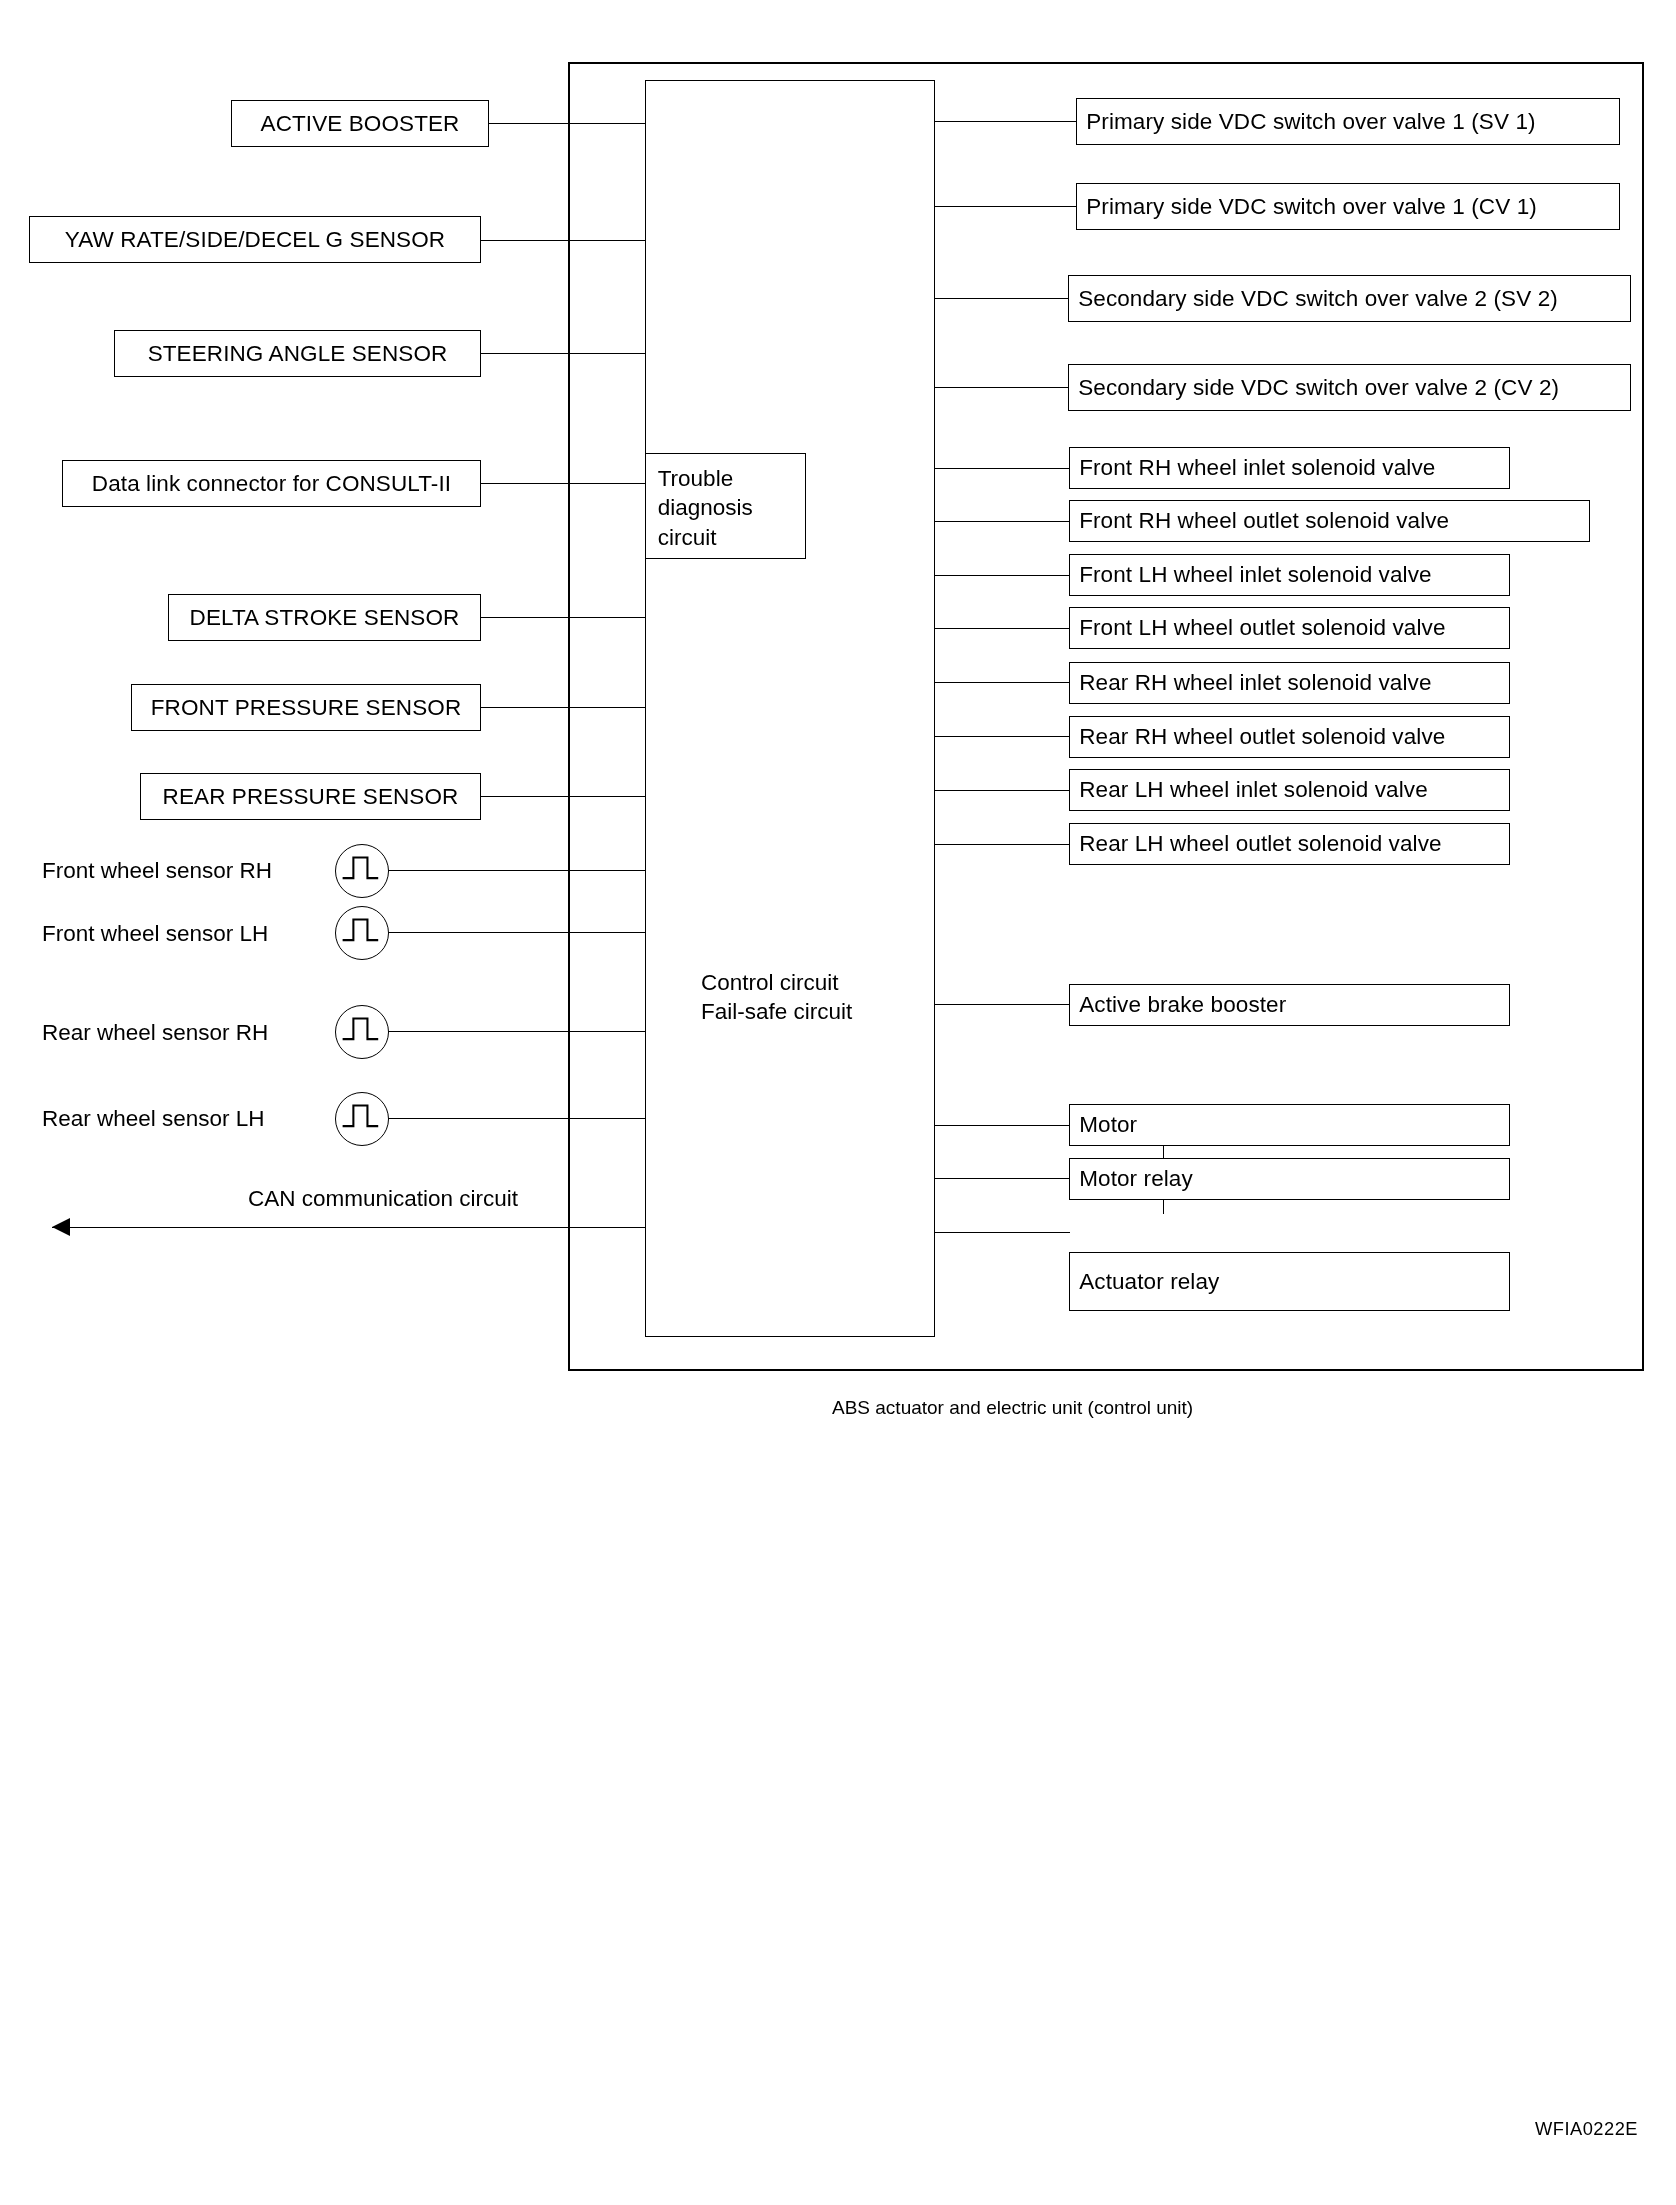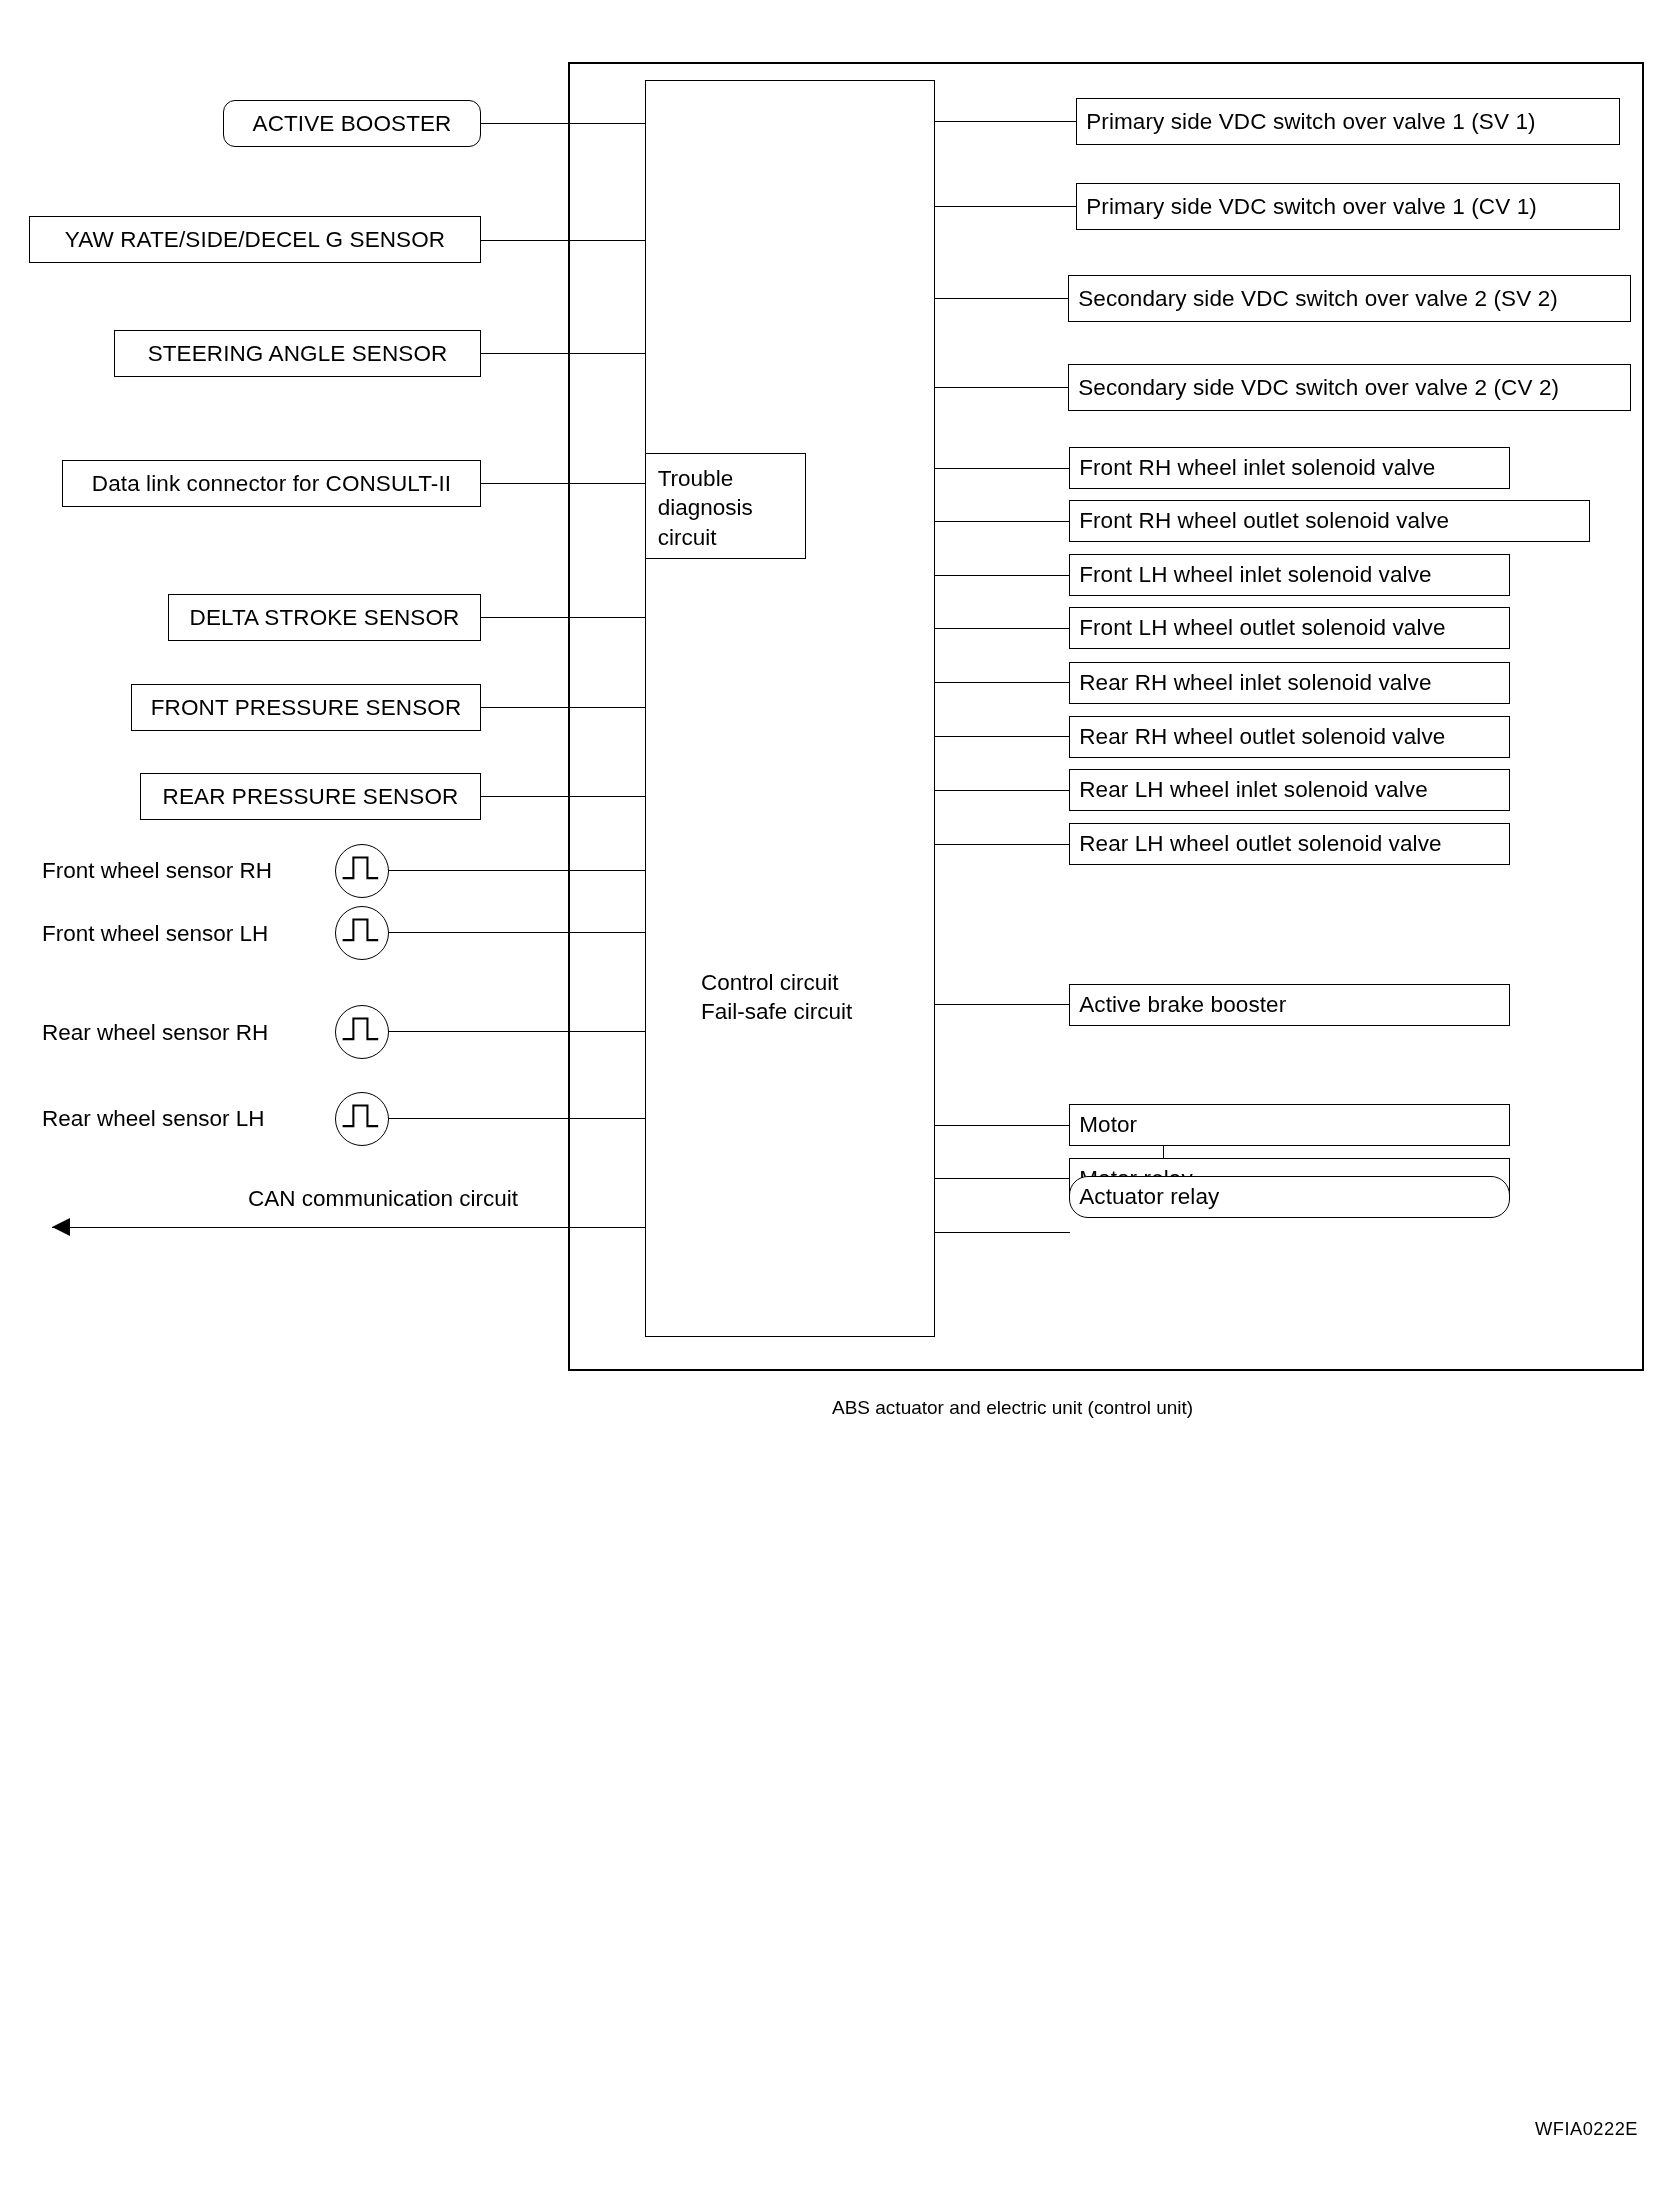--- a/index.html
+++ b/index.html
@@ -124,21 +124,21 @@
     <div>Trouble</div>
     <div>diagnosis</div>
     <div>circuit</div>
   </div>
 
   <div class="plain-label" style="left:701px; top:968px; text-align:left;">
     <div>Control circuit</div>
     <div>Fail-safe circuit</div>
   </div>
 
-  <div class="box center" style="left:223px; top:100px; width:258px; height:47px;border-radius:12px;">
+  <div class="box center" style="left:231px; top:100px; width:258px; height:47px;">
     <span>ACTIVE BOOSTER</span>
   </div>
   <div class="hline" style="left:481px; top:123px; width:164px;"></div>
 
   <div class="box center" style="left:29px; top:216px; width:452px; height:47px;">
     <span>YAW RATE/SIDE/DECEL G SENSOR</span>
   </div>
   <div class="hline" style="left:481px; top:240px; width:164px;"></div>
 
   <div class="box center" style="left:114px; top:330px; width:367px; height:47px;">
@@ -270,21 +270,21 @@
   <div class="box pad-left" style="left:1069px; top:1104px; width:441px; height:42px;">
     <span>Motor</span>
   </div>
   <div class="hline" style="left:935px; top:1125px; width:135px;"></div>
 
   <div class="box pad-left" style="left:1069px; top:1158px; width:441px; height:42px;">
     <span>Motor relay</span>
   </div>
   <div class="hline" style="left:935px; top:1178px; width:135px;"></div>
 
-  <div class="box pad-left" style="left:1069px; top:1176px; width:441px; height:42px;border-radius:19px;">
+  <div class="box pad-left" style="left:1069px; top:1252px; width:441px; height:59px;">
     <span>Actuator relay</span>
   </div>
   <div class="hline" style="left:935px; top:1232px; width:135px;"></div>
 
   <div class="vline" style="left:1163px; top:1144px; height:15px;"></div>
   <div class="vline" style="left:1163px; top:1198px; height:16px;"></div>
 
   <div class="caption" style="left:832px; top:1397px;">ABS actuator and electric unit (control unit)</div>
 
   <div class="figcode" style="left:1535px; top:2118px;">WFIA0222E</div>

